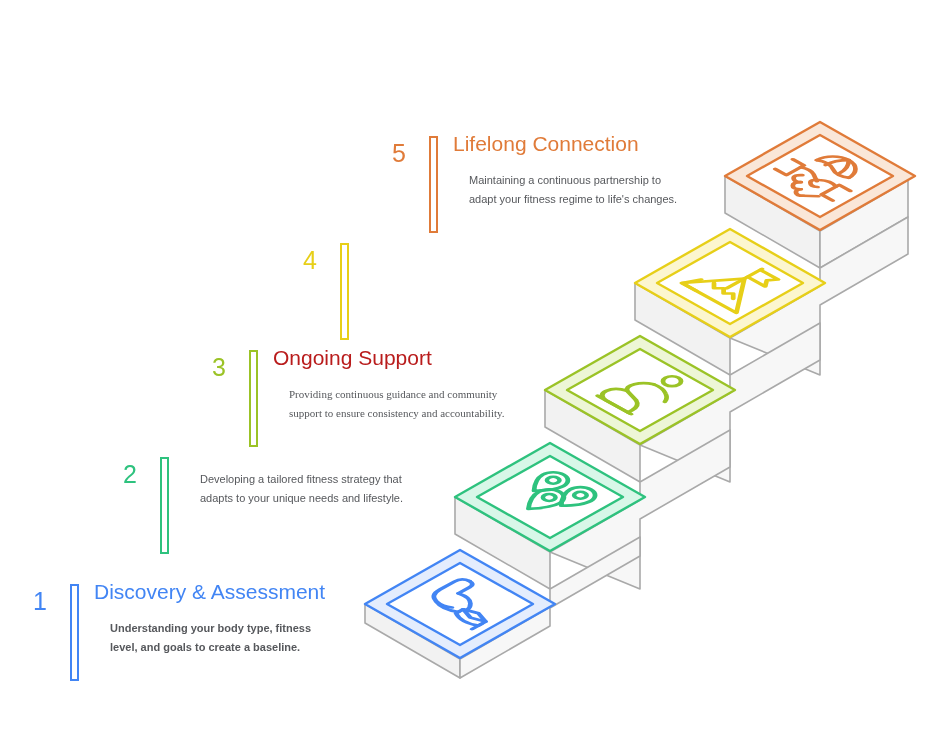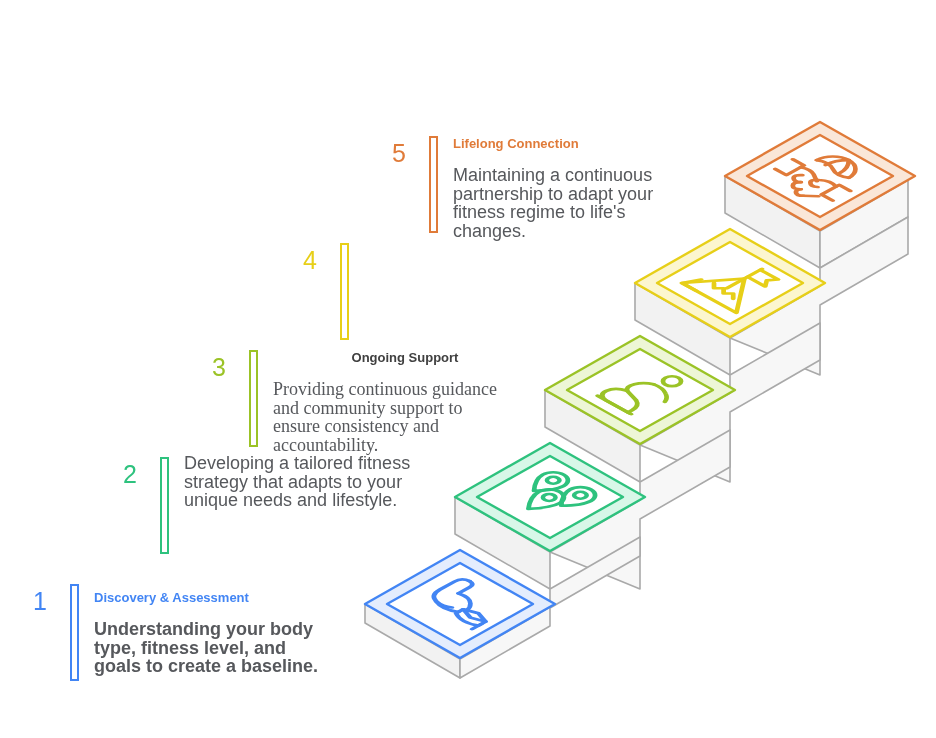--- a/index.html
+++ b/index.html
@@ -54,31 +54,31 @@
     background: #ffffff;
     margin-left: 23px;
     margin-top: 3px;
     flex: 0 0 auto;
   }
   .step-body {
     margin-left: 15px;
     flex: 1 1 auto;
   }
   .step-title {
-    font-size: 13px;
+    font-size: 21px;
     line-height: 22px;
-    font-weight: 700;
+    font-weight: 400;
     margin: 0 0 11px 0;
     white-space: nowrap;
   }
   .step-desc {
-    font-size: 18px;
+    font-size: 11px;
     line-height: 18.5px;
     color: #56585c;
-    margin: 0;
+    margin: 16px;
     font-weight: 400;
   }
 </style>
 </head>
 <body>
 
 <div id="canvas">
 
   <svg id="stairs" viewBox="0 0 936 738" width="936" height="738" xmlns="http://www.w3.org/2000/svg">
 
@@ -225,35 +225,35 @@
     <div class="step-num" style="color:#e7cf18;">4</div>
     <div class="step-bar" style="border-color:#e7cf18;"></div>
     <div class="step-body">
     </div>
   </div>
 
   <div class="step-text" style="left:192px; top:347px; width:345px;">
     <div class="step-num" style="color:#9bc326;">3</div>
     <div class="step-bar" style="border-color:#9bc326;"></div>
     <div class="step-body">
-      <div class="step-title" style="color:#404040;text-align:center;">Ongoing Support</div>
+      <div class="step-title" style="color:#b91c1c;">Ongoing Support</div>
       <div class="step-desc" style="width:240px;font-family:Liberation Serif, serif;">Providing continuous guidance and community support to ensure consistency and accountability.</div>
     </div>
   </div>
 
   <div class="step-text" style="left:103px; top:454px; width:340px;">
     <div class="step-num" style="color:#2ec27e;">2</div>
     <div class="step-bar" style="border-color:#2ec27e;"></div>
     <div class="step-body">
       <div class="step-desc" style="width:232px;">Developing a tailored fitness strategy that adapts to your unique needs and lifestyle.</div>
     </div>
   </div>
 
   <div class="step-text" style="left:13px; top:581px; width:345px;">
     <div class="step-num" style="color:#4285f4;">1</div>
     <div class="step-bar" style="border-color:#4285f4;"></div>
     <div class="step-body">
-      <div class="step-title" style="color:#4285f4;margin-top:6px;">Discovery &amp; Assessment</div>
+      <div class="step-title" style="color:#4285f4;">Discovery &amp; Assessment</div>
       <div class="step-desc" style="width:228px;font-weight:bold;">Understanding your body type, fitness level, and goals to create a baseline.</div>
     </div>
   </div>
 
 </div>
 
 </body></html>

